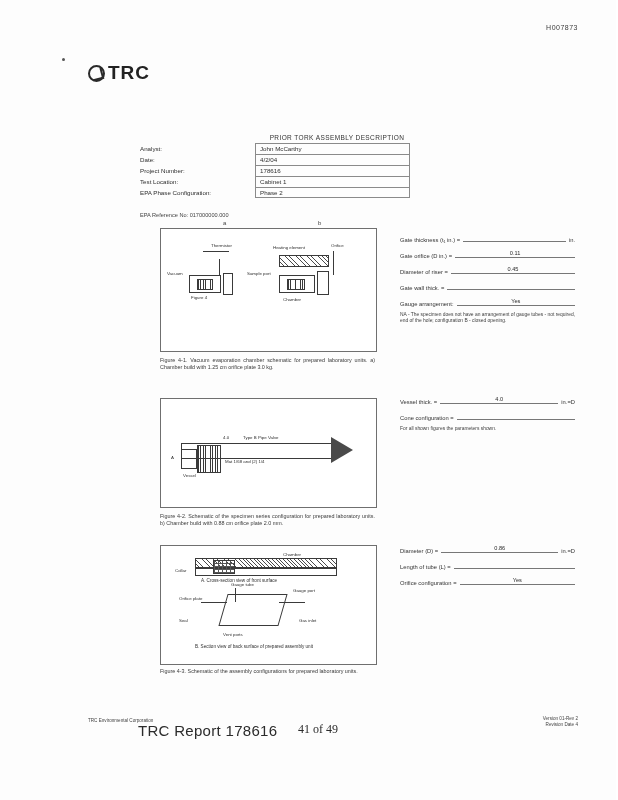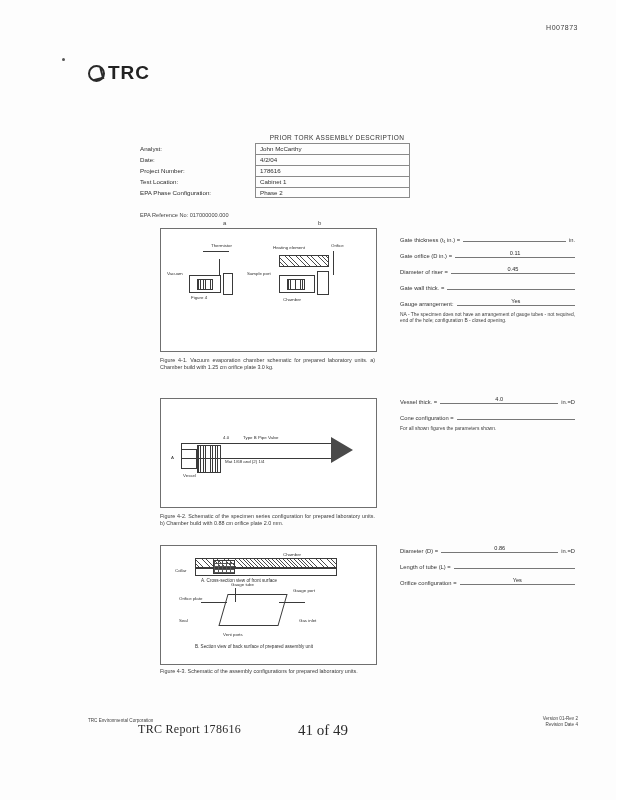--- a/index.html
+++ b/index.html
@@ -223,31 +223,31 @@
     font-family: "Liberation Sans", sans-serif;
     font-size: 4.6px;
     color: #444;
     width: 70px;
     line-height: 5.6px;
   }
   .footer-report {
     position: absolute;
     left: 138px;
     top: 722px;
-    font-family: Liberation Serif, serif;
-    font-size: 12px;
+    font-family: Liberation Sans, sans-serif;
+    font-size: 15px;
     color: #2b2b2b;
     letter-spacing: 0.3px;
   }
   .footer-page {
     position: absolute;
     left: 298px;
     top: 722px;
     font-family: "Liberation Serif", serif;
-    font-size: 15px;
+    font-size: 12px;
     color: #2b2b2b;
   }
   .footer-right {
     position: absolute;
     right: 38px;
     top: 716px;
     text-align: right;
     font-family: "Liberation Sans", sans-serif;
     font-size: 4.6px;
     line-height: 5.8px;

